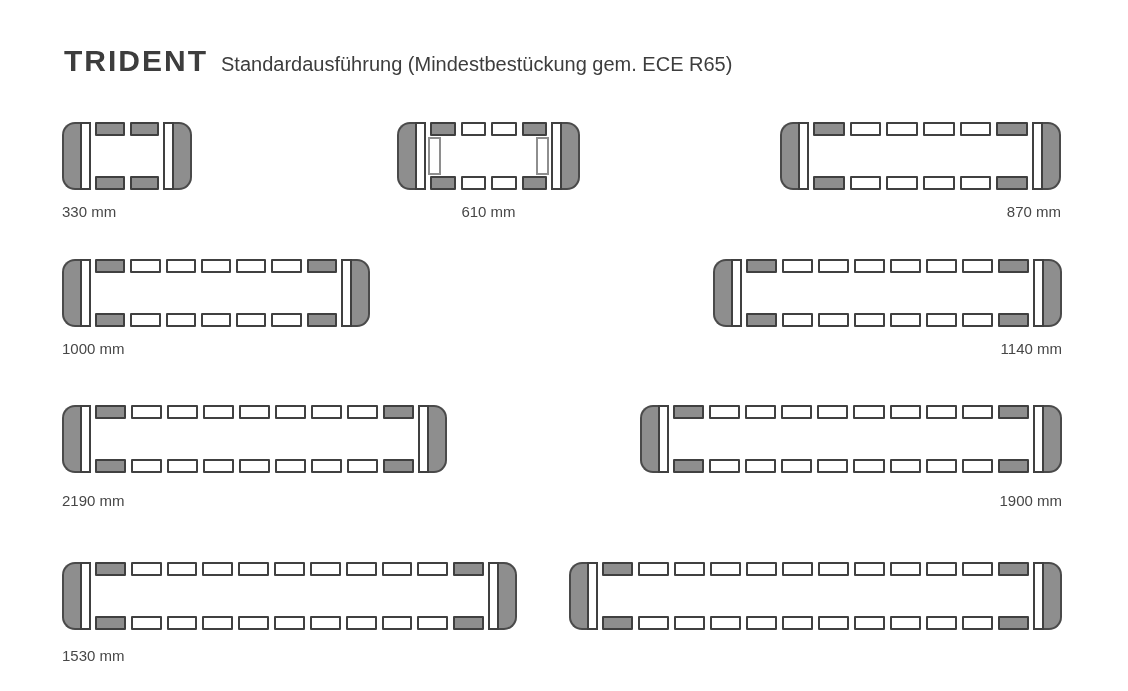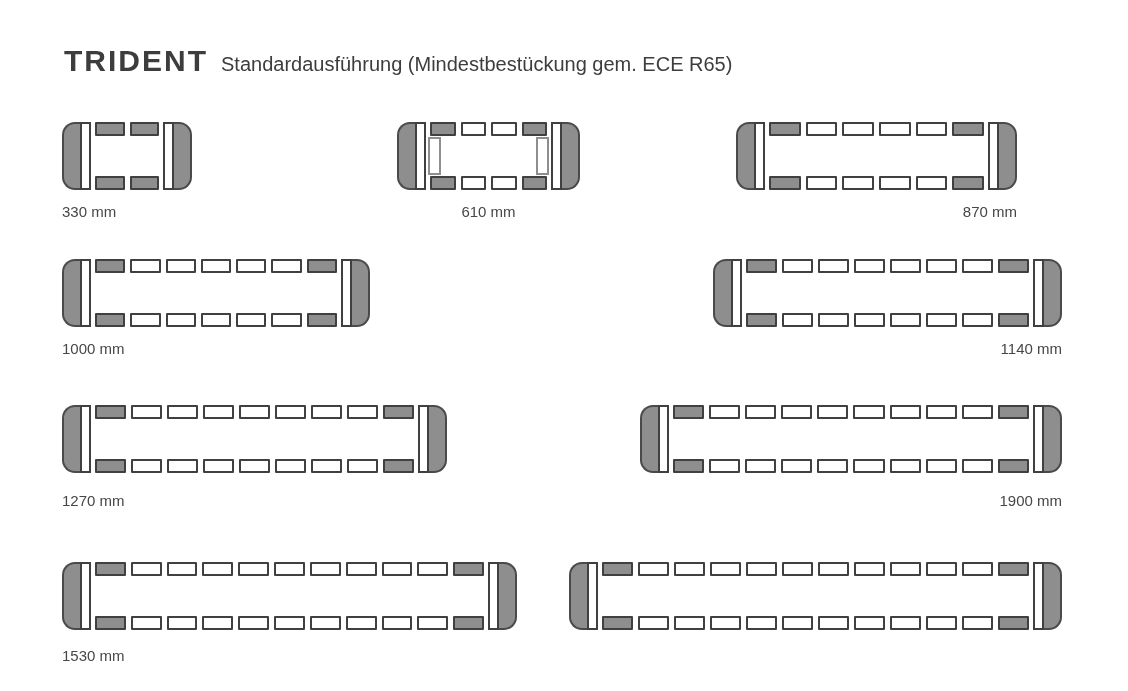--- a/index.html
+++ b/index.html
@@ -111,21 +111,21 @@
               <div class="module light"></div>
               <div class="module light"></div>
               <div class="module dark"></div>
             </div>
           </div>
           <div class="stripe"></div>
           <div class="cap cap-right"></div>
         </div>
         <div class="bar-label" style="top: 81px; text-align: center;">610 mm</div>
       </div>
-      <div class="bar-wrap" style="left: 736px; top: 105px; width: 281px;">
+      <div class="bar-wrap" style="left: 780px; top: 105px; width: 281px;">
         <div class="bar">
           <div class="cap cap-left"></div>
           <div class="stripe"></div>
           <div class="body">
             <div class="mrow mrow-top">
               <div class="module dark"></div>
               <div class="module light"></div>
               <div class="module light"></div>
               <div class="module light"></div>
               <div class="module light"></div>
@@ -229,21 +229,21 @@
               <div class="module light"></div>
               <div class="module light"></div>
               <div class="module light"></div>
               <div class="module light"></div>
               <div class="module dark"></div>
             </div>
           </div>
           <div class="stripe"></div>
           <div class="cap cap-right"></div>
         </div>
-        <div class="bar-label" style="top: 87px; text-align: left;">1270 mm</div>
+        <div class="bar-label" style="top: 87px; text-align: left;">2190 mm</div>
       </div>
       <div class="bar-wrap" style="left: 640px; top: 388px; width: 422px;">
         <div class="bar">
           <div class="cap cap-left"></div>
           <div class="stripe"></div>
           <div class="body">
             <div class="mrow mrow-top">
               <div class="module dark"></div>
               <div class="module light"></div>
               <div class="module light"></div>

